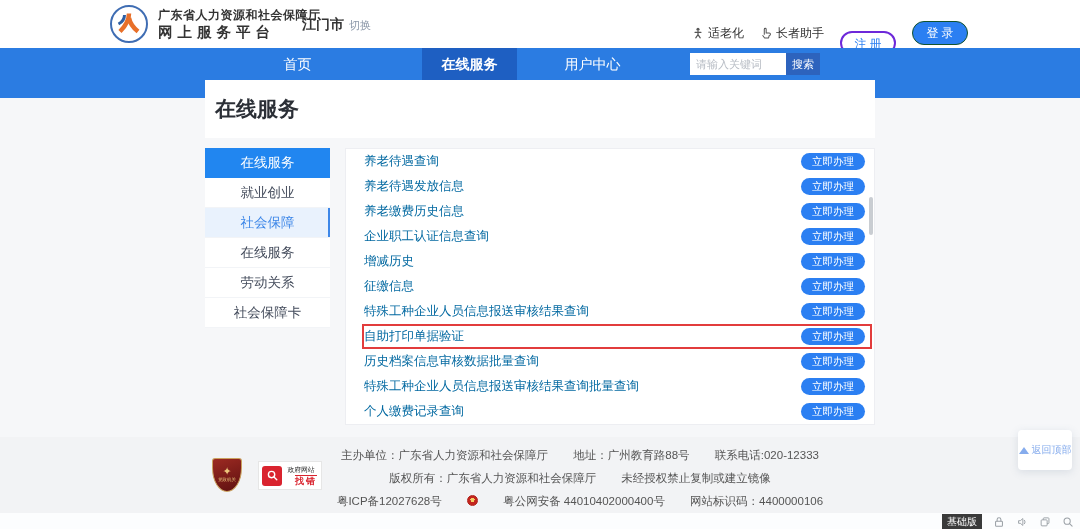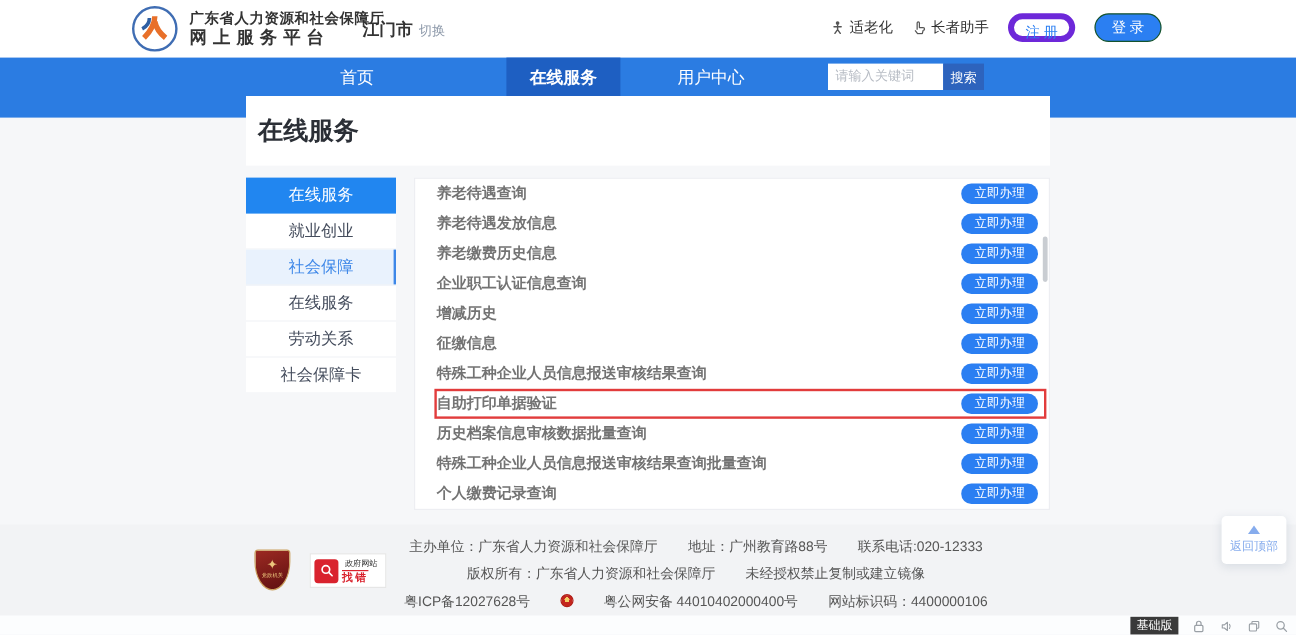--- a/index.html
+++ b/index.html
@@ -15,21 +15,21 @@
   .org{font-size:12px;font-weight:bold;color:#333;letter-spacing:.5px;line-height:14px;}
   .plat{font-size:14.5px;font-weight:bold;color:#333;letter-spacing:5px;line-height:18px;margin-top:1px;}
   .city-wrap{position:absolute;left:302px;top:16px;display:flex;align-items:baseline;gap:5px;}
   .city{font-size:14px;font-weight:bold;color:#333;}
   .switch{font-size:11px;color:#8b97a8;cursor:pointer;}
   .top-right{position:absolute;right:112px;top:11px;display:flex;align-items:center;gap:16px;}
   .tr-item{font-size:12px;color:#333;display:flex;align-items:center;gap:4px;cursor:pointer;}
   .tr-ico svg{display:block;}
   .hbtn{width:56px;height:24px;border-radius:12px;font-size:12px;letter-spacing:3px;
         padding:0 0 0 3px;cursor:pointer;line-height:22px;}
-  .btn-outline{background:#fff;border:5px solid #6d28d9;color:#2b7ff2;}
+  .btn-outline{background:#fff;border:2px solid #6d28d9;color:#2b7ff2;margin-top:20px;}
   .btn-fill{background:#2b7ff2;border:1px solid #14532d;color:#fff;}
 
   
   .nav{position:absolute;top:48px;left:0;width:100%;height:50px;background:#2b7ce2;}
   .nav-tabs{position:absolute;left:250px;top:0;display:flex;}
   .tab{height:32px;line-height:32px;width:95px;text-align:center;color:#fff;font-size:14px;cursor:pointer;}
   .tab + .tab{margin-left:77px;}
   .tab.active + .tab{margin-left:28px;}
   .tab.active{background:#1e5fc2;font-weight:bold;}
   .nav-search{position:absolute;left:690px;top:5px;display:flex;}
@@ -45,49 +45,49 @@
   .sidebar{position:absolute;left:205px;top:148px;width:125px;background:#fff;}
   .side-item{height:30px;line-height:30px;text-align:center;font-size:13.5px;color:#444c5c;
              border-bottom:1px solid #f2f4f7;cursor:pointer;position:relative;}
   .side-item.active-header{background:#2186f0;color:#fff;border-bottom:none;}
   .side-item.selected{background:#e9f2fd;color:#3d87e8;}
   .side-item.selected::after{content:"";position:absolute;right:0;top:0;bottom:0;width:2px;background:#3d87e8;}
 
   
   .services{position:absolute;left:345px;top:148px;width:530px;height:277px;background:#fff;border:1px solid #edeef2;}
   .svc-row{position:relative;height:25px;display:flex;align-items:center;justify-content:space-between;padding:0 9px 0 18px;}
-  .svc-label{font-size:12.5px;color:#737373;font-weight:bold;}
+  .svc-label{font-size:12.5px;color:#0369a1;}
   .pill{background:#2b7ff2;color:#fff;font-size:10.5px;border:none;border-radius:10px;padding:3.5px 11px;line-height:1;cursor:pointer;}
   .svc-row.highlighted::before{content:"";position:absolute;left:16px;right:2px;top:0;bottom:0;
       border:2px solid #e23c3c;pointer-events:none;}
   .scroll-thumb{position:absolute;right:1px;top:48px;width:4px;height:38px;background:#c9cdd2;border-radius:2px;cursor:grab;}
 
   
   .footer{position:absolute;top:437px;left:0;width:100%;height:76px;background:#f2f3f5;}
   .gov-shield{position:absolute;left:212px;top:21px;width:30px;height:34px;
       background:linear-gradient(160deg,#9c2a22,#5e1010);border:1px solid #caa05e;
       border-radius:3px 3px 15px 15px/3px 3px 24px 24px;display:flex;flex-direction:column;
       align-items:center;justify-content:center;}
   .gov-shield .star{color:#ecc67c;font-size:11px;line-height:10px;}
   .gov-shield .gtxt{color:#ecc67c;font-size:8px;transform:scale(.55);white-space:nowrap;line-height:8px;}
   .sitecheck{position:absolute;left:258px;top:24px;width:64px;height:29px;background:#fff;
       border:1px solid #e6e6e6;display:flex;align-items:center;padding:2px 3px;gap:3px;}
   .sc-ico{width:20px;height:20px;background:#d9232e;border-radius:3px;display:flex;align-items:center;justify-content:center;}
-  .sc-col{display:flex;flex-direction:column;align-items:flex-start;line-height:1;}
+  .sc-col{display:flex;flex-direction:column;align-items:flex-end;line-height:1;}
   .sc-top{font-size:8px;color:#333;transform:scale(.85);white-space:nowrap;}
   .sc-bot{font-size:9px;color:#d9232e;font-weight:bold;border-top:1px solid #d9232e;margin-top:1px;padding-top:1px;letter-spacing:2px;}
   .f-lines{position:absolute;left:250px;top:11px;width:660px;text-align:center;font-size:11.5px;color:#555;}
   .f-line{margin-bottom:8px;white-space:nowrap;}
   .f-line span{margin:0 11px;}
   .emblem{display:inline-block;width:11px;height:11px;border-radius:50%;vertical-align:-1px;
       background:radial-gradient(circle at 50% 42%,#f3cf66 0 30%,#c4251d 31% 100%);border:1px solid #b01e18;margin-right:-6px;}
 
   
   .back-top{position:absolute;left:1018px;top:430px;width:54px;height:40px;background:#fff;border-radius:4px;
-      box-shadow:0 2px 8px rgba(100,120,150,.18);display:flex;flex-direction:column;align-items:center;
+      box-shadow:0 2px 8px rgba(100,120,150,.18);display:flex;flex-direction:row;align-items:center;
       justify-content:center;gap:3px;cursor:pointer;}
   .back-top .tri{width:0;height:0;border-left:5px solid transparent;border-right:5px solid transparent;border-bottom:7px solid #86aced;}
   .back-top .txt{font-size:10px;color:#86aced;}
 
   
   .bottom-strip{position:absolute;top:513px;left:0;width:100%;height:16px;background:#fcfdfe;}
   .bs-right{position:absolute;right:6px;top:1px;display:flex;align-items:center;gap:11px;}
   .version-badge{background:#3a3a3a;color:#fff;font-size:10px;padding:2px 5px;line-height:1.1;}
   .bs-ico{display:flex;cursor:pointer;}
   .bs-ico svg{display:block;}

